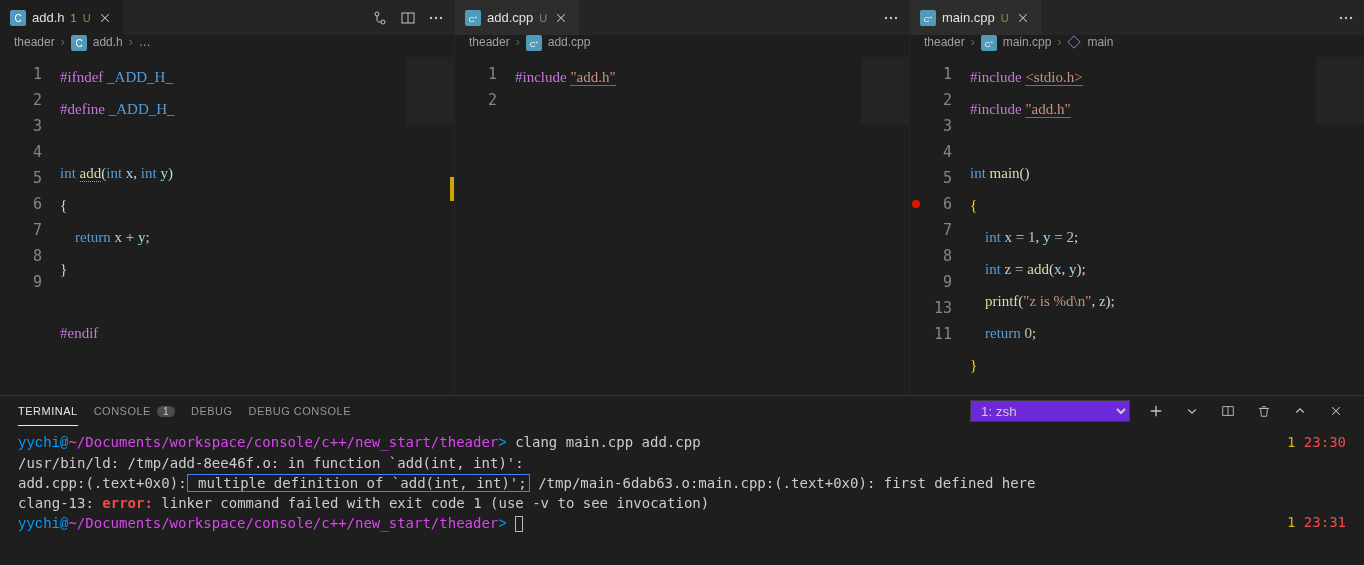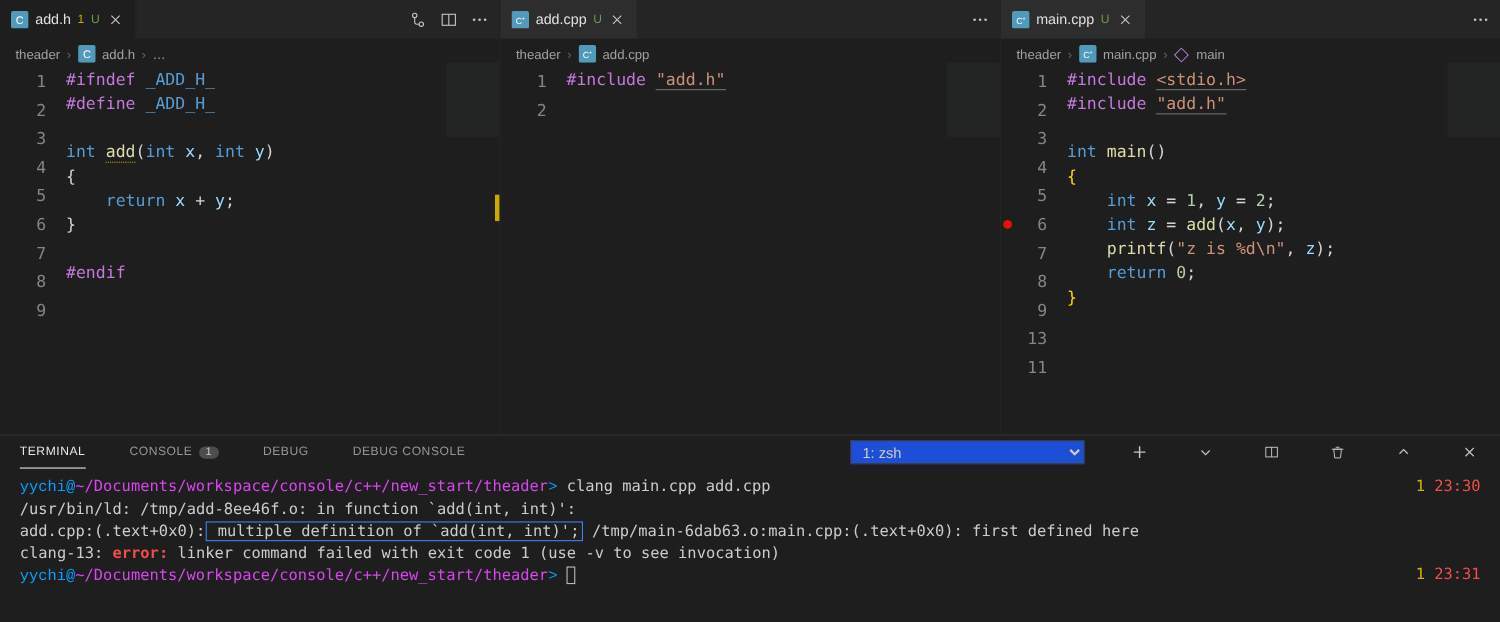--- a/index.html
+++ b/index.html
@@ -22,55 +22,55 @@
     background: #1e1e1e; gap: 6px; border-right: 1px solid #252526;
   }
   .tab.inactive { background: #2d2d2d; }
   .tab .name { color: #e0e0e0; }
   .tab .mod { color: #6b9955; font-size: 11px; }
   .tab .badge { color: #cca700; font-size: 11px; }
   .tab .close { width: 16px; height: 16px; display:flex;align-items:center;justify-content:center; color:#c5c5c5; }
   .tab-actions { margin-left: auto; display: flex; gap: 12px; padding: 0 10px; color: #c5c5c5; }
   .tab-actions .icon { width: 16px; height: 16px; display:flex;align-items:center;justify-content:center; }
 
-  .breadcrumb { height: 22px; display: flex; align-items: flex-end; gap: 6px; padding: 0 14px; color: #a0a0a0; font-size: 12px; }
+  .breadcrumb { height: 22px; display: flex; align-items: flex-start; gap: 6px; padding: 0 14px; color: #a0a0a0; font-size: 12px; }
   .breadcrumb .sep { color: #666; }
 
   .code-area { flex: 1; display: flex; font-family: Consolas, "Menlo", monospace; font-size: 15px; position: relative; }
   .gutter { width: 60px; text-align: right; color: #858585; padding: 4px 18px 0 0; line-height: 26px; user-select: none; }
   .gutter .bp { position: relative; }
   .gutter .bp::before { content:""; position:absolute; left: 2px; top: 9px; width:8px; height:8px; background:#e51400; border-radius:50%; }
-  .code { flex:1; padding: 4px 0 0 0; line-height: 22px; white-space: pre; }
+  .code { flex:1; padding: 4px 0 0 0; line-height: 32px; white-space: pre; font-family: Liberation Serif, serif; }
   .minimap { position:absolute; top:0; right:0; width:48px; height:100%; background: linear-gradient(#2a2d2e 0 20%, transparent 20%); opacity:0.4; }
   .modified-marker { position:absolute; right:0; top:120px; width:4px; height:24px; background:#cca700; }
 
   
   .kw { color: #569cd6; }
   .mac { color: #c678dd; }
   .macid { color: #569cd6; }
   .fn { color: #dcdcaa; }
   .type { color: #569cd6; }
   .var { color: #9cdcfe; }
   .num { color: #b5cea8; }
   .str { color: #ce9178; }
   .op { color: #d4d4d4; }
   .pn { color: #d4d4d4; }
   .brace { color: #ffd700; }
   .warn-underline { border-bottom: 1px dotted #cca700; }
   .inc-underline { border-bottom: 1px solid #6e6e6e; }
 
   
   .panel { flex:1; display:flex; flex-direction:column; border-top: 1px solid #333; }
-  .panel-tabs { display:flex; align-items:center; height: 30px; padding: 0 18px; gap: 40px; font-size: 11px; letter-spacing: 0.5px; color: #969696; }
+  .panel-tabs { display:flex; align-items:center; height: 30px; padding: 0 18px; gap: 16px; font-size: 11px; letter-spacing: 0.5px; color: #969696; }
   .panel-tabs .ptab { display:flex; align-items:center; gap:6px; height: 100%; }
   .panel-tabs .ptab.active { color: #e7e7e7; border-bottom: 1px solid #e7e7e7; }
   .panel-tabs .count { background:#4d4d4d; color:#ccc; border-radius:8px; padding:0 6px; font-size:10px; }
   .panel-tabs .spacer { flex:1; }
   .panel-tabs select {
-    background:#1d4ed8; color:#ccc; border:1px solid #3c3c3c; height:22px; width: 213px; padding: 0 6px;
+    background:#6d28d9; color:#ccc; border:1px solid #3c3c3c; height:22px; width: 160px; padding: 0 6px;
   }
   .panel-tabs .pact { width:20px; height:20px; display:flex;align-items:center;justify-content:center; color:#c5c5c5; }
 
   .terminal {
     flex:1; font-family: Consolas, "Menlo", monospace; font-size: 14px;
     padding: 6px 18px; line-height: 20px; color:#cccccc; white-space: pre; overflow:hidden;
     position: relative;
   }
   .term-prompt-user { color:#00a0ff;font-family:Liberation Mono, monospace; }
   .term-prompt-path { color:#d946ef; }

